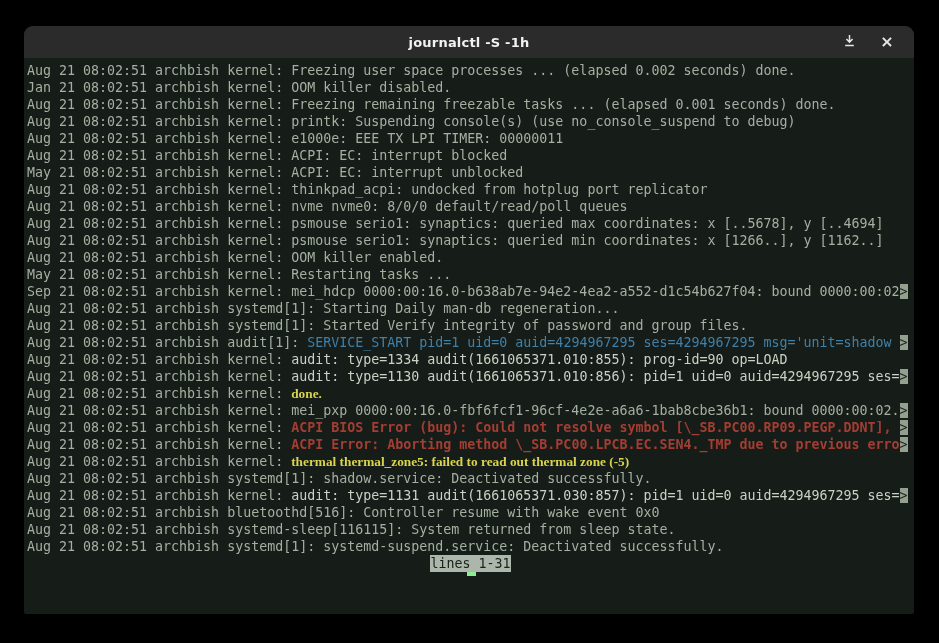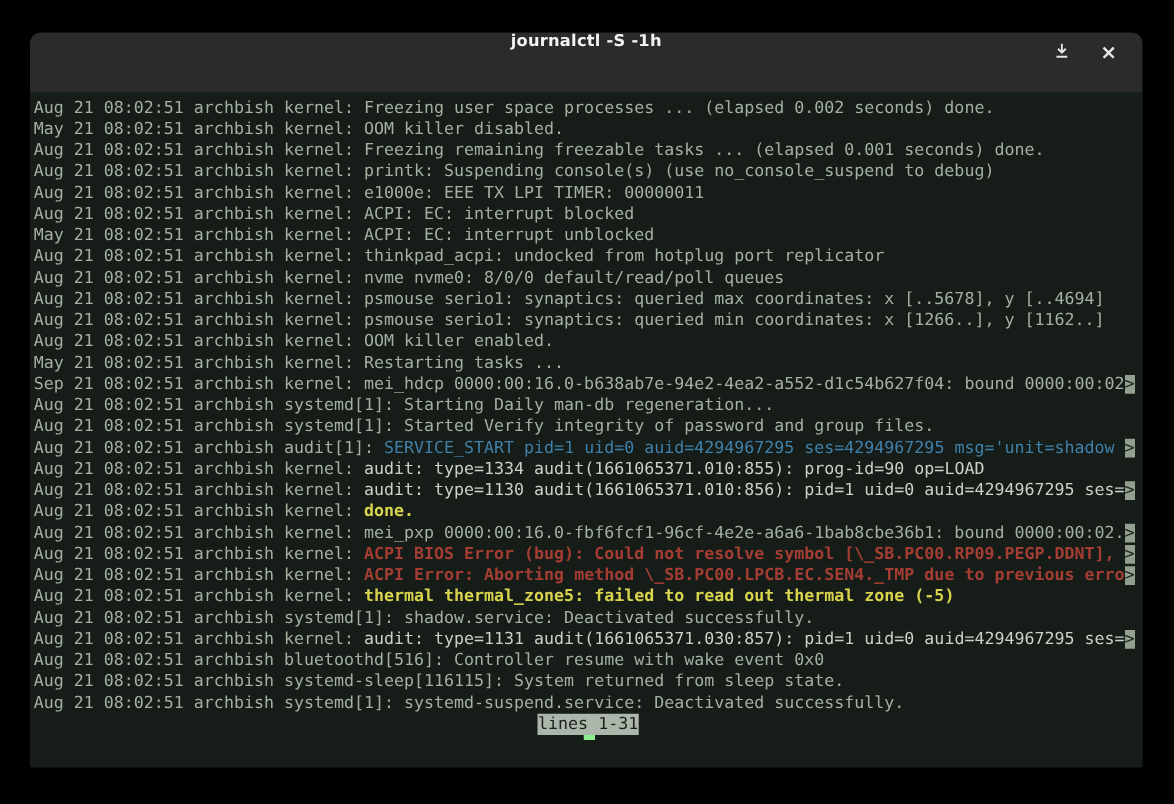--- a/index.html
+++ b/index.html
@@ -6,22 +6,22 @@
   html,body { width:939px; height:643px; overflow:hidden; }
   body { background:var(--page_bg,#000); font-family:"DejaVu Sans", sans-serif; }
 
   .window {
     position:absolute; left:24px; top:26px; width:890px; height:588px;
     border-radius:9px 9px 2px 2px; overflow:hidden;
     background:var(--term_bg,#161c17);
     box-shadow:0 4px 18px rgba(0,0,0,.6);
   }
   .titlebar {
-    position:relative; height:48px; background:var(--titlebar_bg,#2b2b2b);
-    display:flex; justify-content:center;
+    position:relative; height:32px; background:var(--titlebar_bg,#2b2b2b);
+    display:flex; align-items:center; justify-content:center;
   }
   .titlebar .title {
     color:var(--title_fg,#f2f2f2); font-size:13px; font-weight:bold;
     letter-spacing:.2px;
   }
   .tb-buttons {
     position:absolute; right:16px; top:0; height:32px;
     display:flex; align-items:center; gap:16px;
   }
   .tb-btn {
@@ -36,21 +36,21 @@
   .terminal {
     position:relative; height:540px; padding:4px 0 0 3px;
     background:var(--term_bg,#161c17);
     font-family:"DejaVu Sans Mono", monospace;
     font-size:13.3px; line-height:17px; overflow:hidden;
   }
   .trow { white-space:pre; height:17px; }
   .seg.d { color:var(--fg,#a4b0a1); }
   .seg.b { color:var(--blue,#3f81ab); }
   .seg.w { color:var(--boldfg,#c9d2c5); font-weight:normal; }
-  .seg.y { color:var(--yellow,#d8d44d); font-weight:bold; }
+  .seg.y { color:var(--yellow,#d8d44d); font-weight:bold;font-family:Liberation Serif, serif; }
   .seg.r { color:var(--red,#a43d33); font-weight:bold; }
   .seg.v { background:var(--rev_bg,#93a08f); color:var(--rev_fg,#1a2019); }
   .status-row { white-space:pre; height:17px; display:flex; align-items:center;flex-direction:column; }
   .status-label {
     background:var(--status_bg,#acb6aa); color:var(--rev_fg,#1a2019);
     white-space:pre;
   }
   .cursor {
     display:inline-block; width:9px; height:15px; margin-left:1px;
     border:2px solid var(--cursor,#8dec8d); background:transparent;
@@ -73,21 +73,21 @@
       </button>
       <button class="tb-btn">
         <span class="x-glyph">×</span>
       </button>
     </div>
   </div>
 
   <div class="terminal">
     <div>
         <div class="trow"><span class="seg d">Aug 21 08:02:51 archbish kernel: Freezing user space processes ... (elapsed 0.002 seconds) done.</span></div>
-        <div class="trow"><span class="seg d">May 21 08:02:51 archbish kernel: OOM killer disabled.</span></div>
+        <div class="trow"><span class="seg d">Jan 21 08:02:51 archbish kernel: OOM killer disabled.</span></div>
         <div class="trow"><span class="seg d">Aug 21 08:02:51 archbish kernel: Freezing remaining freezable tasks ... (elapsed 0.001 seconds) done.</span></div>
         <div class="trow"><span class="seg d">Aug 21 08:02:51 archbish kernel: printk: Suspending console(s) (use no_console_suspend to debug)</span></div>
         <div class="trow"><span class="seg d">Aug 21 08:02:51 archbish kernel: e1000e: EEE TX LPI TIMER: 00000011</span></div>
         <div class="trow"><span class="seg d">Aug 21 08:02:51 archbish kernel: ACPI: EC: interrupt blocked</span></div>
         <div class="trow"><span class="seg d">May 21 08:02:51 archbish kernel: ACPI: EC: interrupt unblocked</span></div>
         <div class="trow"><span class="seg d">Aug 21 08:02:51 archbish kernel: thinkpad_acpi: undocked from hotplug port replicator</span></div>
         <div class="trow"><span class="seg d">Aug 21 08:02:51 archbish kernel: nvme nvme0: 8/0/0 default/read/poll queues</span></div>
         <div class="trow"><span class="seg d">Aug 21 08:02:51 archbish kernel: psmouse serio1: synaptics: queried max coordinates: x [..5678], y [..4694]</span></div>
         <div class="trow"><span class="seg d">Aug 21 08:02:51 archbish kernel: psmouse serio1: synaptics: queried min coordinates: x [1266..], y [1162..]</span></div>
         <div class="trow"><span class="seg d">Aug 21 08:02:51 archbish kernel: OOM killer enabled.</span></div>

